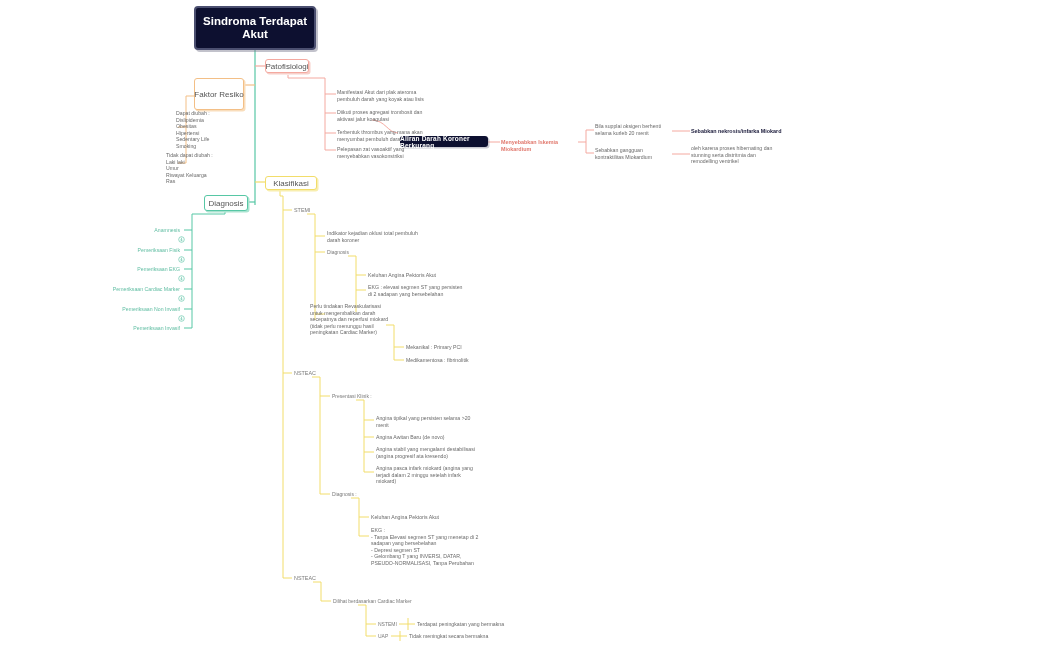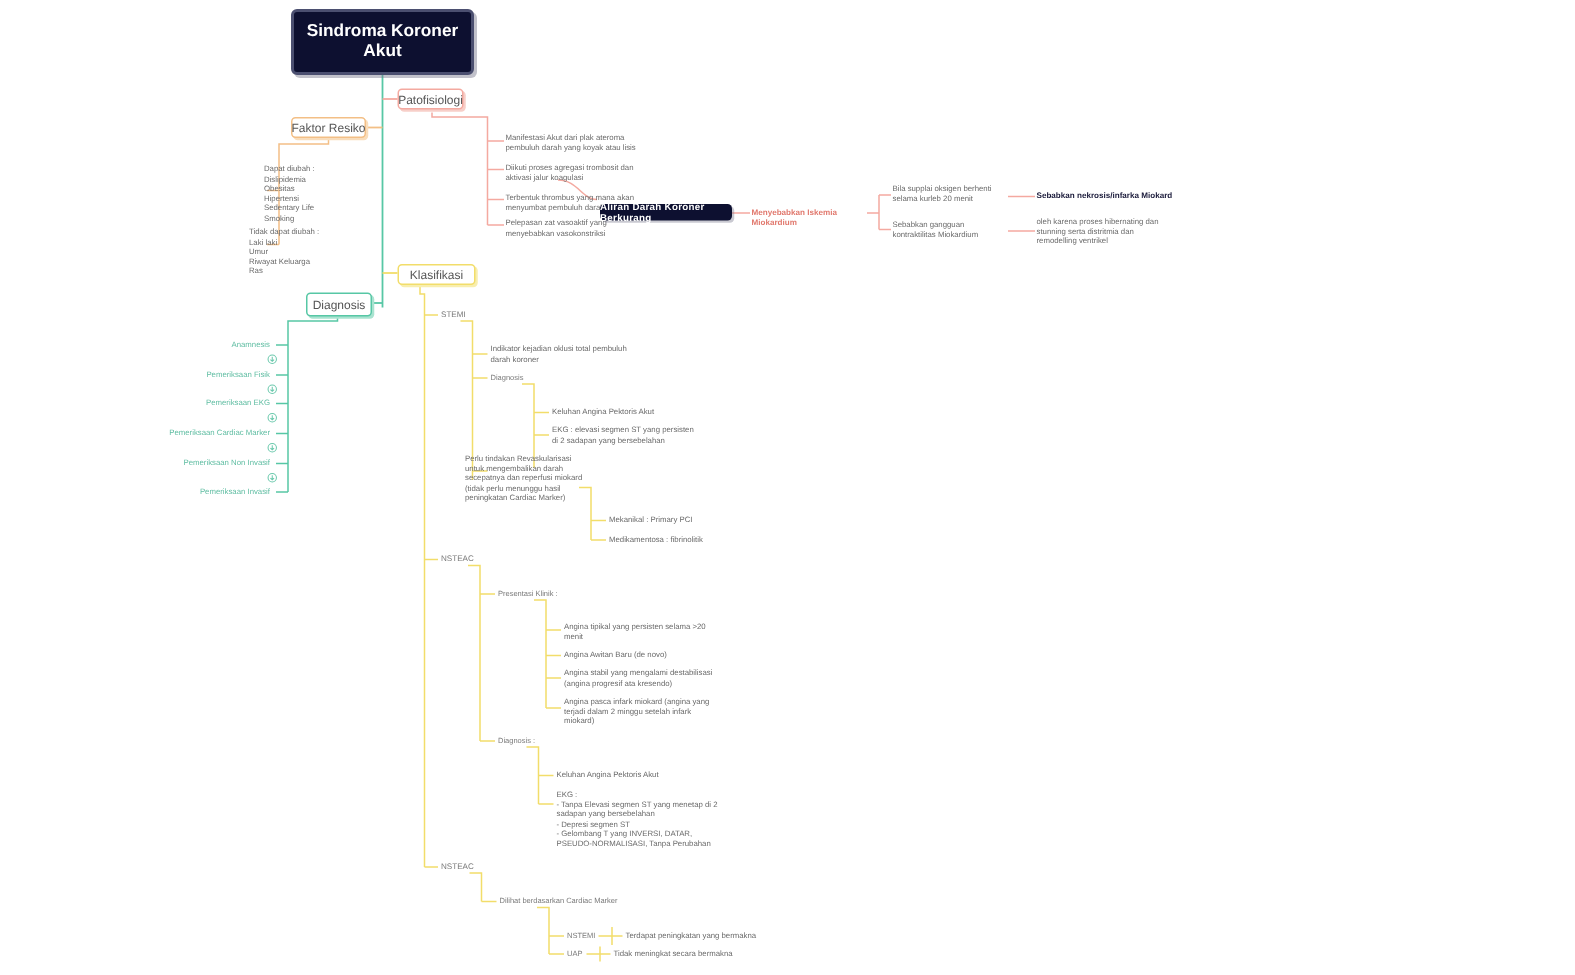--- a/index.html
+++ b/index.html
@@ -136,21 +136,21 @@
     <path d="M366,636 L376,636" stroke="#f2dd6a" stroke-width="1" fill="none"></path>
     <path d="M399,624 L408,624" stroke="#f2dd6a" stroke-width="1" fill="none"></path>
     <path d="M408,618 L408,630" stroke="#f2dd6a" stroke-width="1" fill="none"></path>
     <path d="M408,624 L415,624" stroke="#f2dd6a" stroke-width="1" fill="none"></path>
     <path d="M391,636 L400,636" stroke="#f2dd6a" stroke-width="1" fill="none"></path>
     <path d="M400,631 L400,641" stroke="#f2dd6a" stroke-width="1" fill="none"></path>
     <path d="M400,636 L407,636" stroke="#f2dd6a" stroke-width="1" fill="none"></path>
   </svg>
 
   <div class="node root">
-    <span>Sindroma Koroner Akut</span>
+    <span>Sindroma Terdapat Akut</span>
   </div>
 
   <div class="node boxed box-red" style="left:265px;top:59px;width:44px;height:14px;">
     <span>Patofisiologi</span>
   </div>
   <div class="node leaf" style="left:337px;top:89px;width:100px;">Manifestasi Akut dari plak ateroma pembuluh darah yang koyak atau lisis</div>
   <div class="node leaf" style="left:337px;top:109px;width:100px;">Diikuti proses agregasi trombosit dan aktivasi jalur koagulasi</div>
   <div class="node leaf" style="left:337px;top:129px;width:105px;">Terbentuk thrombus yang mana akan menyumbat pembuluh darah koroner</div>
   <div class="node leaf" style="left:337px;top:146px;width:100px;">Pelepasan zat vasoaktif yang menyebabkan vasokonstriksi</div>
 
@@ -158,21 +158,21 @@
     <span>Aliran Darah Koroner Berkurang</span>
   </div>
   <div class="node leaf bold-red" style="left:501px;top:139px;width:80px;color:#e1796e;">Menyebabkan Iskemia Miokardium</div>
 
   <div class="node leaf" style="left:595px;top:123px;width:78px;">Bila supplai oksigen berhenti selama kurleb 20 menit</div>
   <div class="node leaf bold-red" style="left:691px;top:128px;width:100px;">Sebabkan nekrosis/infarka Miokard</div>
 
   <div class="node leaf" style="left:595px;top:147px;width:78px;">Sebabkan gangguan kontraktilitas Miokardium</div>
   <div class="node leaf" style="left:691px;top:145px;width:92px;">oleh karena proses hibernating dan stunning serta distritmia dan remodelling ventrikel</div>
 
-  <div class="node boxed box-orange" style="left:194px;top:78px;width:50px;height:14px;">
+  <div class="node boxed box-orange" style="left:194px;top:78px;width:50px;height:32px;">
     <span>Faktor Resiko</span>
   </div>
   <div class="node leaf plainlist" style="left:176px;top:110px;width:66px;text-align:left;left:176px;">Dapat diubah :
 Dislipidemia
 Obesitas
 Hipertensi
 Sedentary Life
 Smoking</div>
   <div class="node leaf plainlist" style="left:166px;top:152px;width:76px;">Tidak dapat diubah :
 Laki laki

